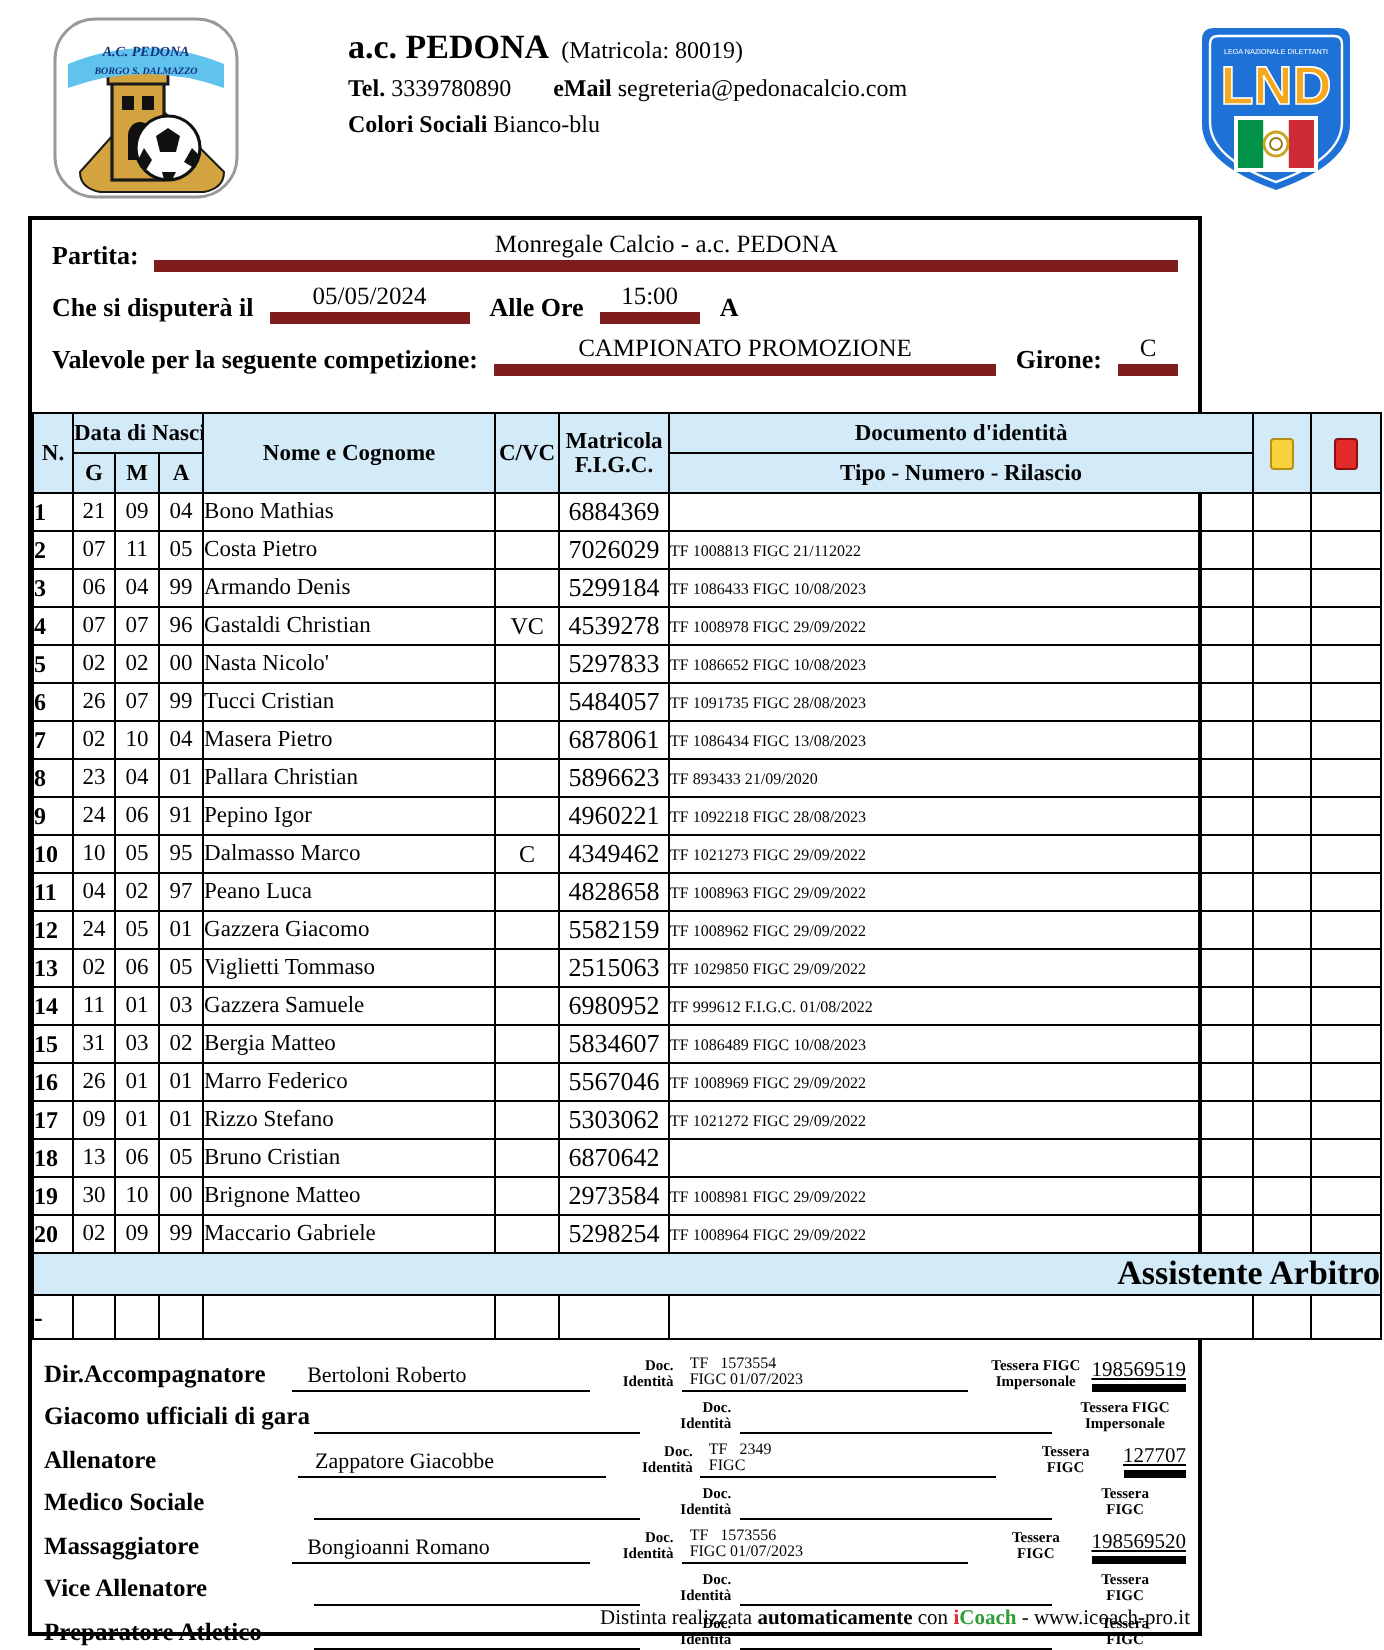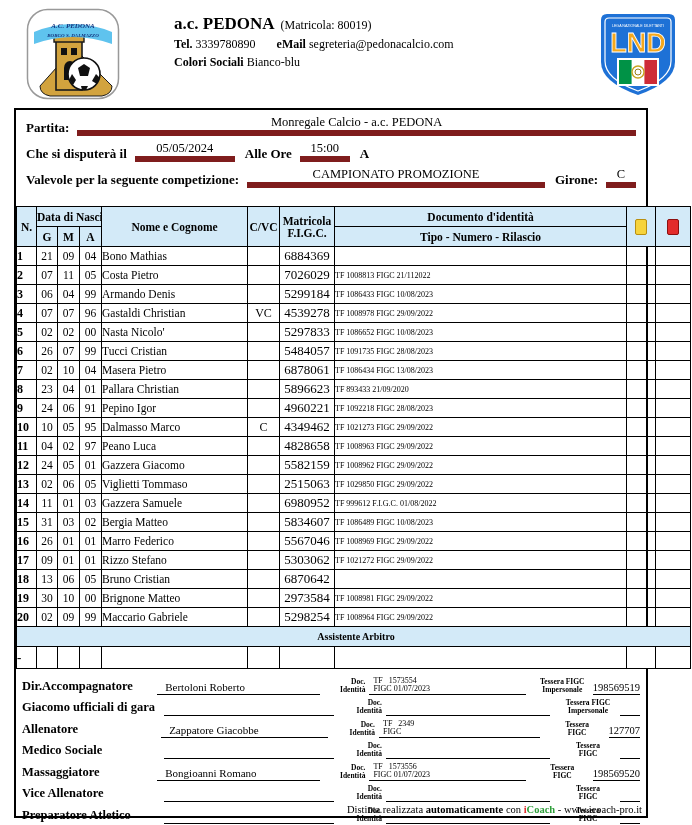--- a/index.html
+++ b/index.html
@@ -17,21 +17,21 @@
   .club-line1 { font-size:17px; }
   .club-name { font-weight:bold; font-size:17px; }
   .club-matricola { font-size:12px; margin-left:6px; }
   .club-line { font-size:12px; margin-top:3px; }
   .b { font-weight:bold; }
   .email-label { margin-left:18px; }
   .lnd-wrap { margin-left:auto; width:88px; height:92px; flex:0 0 auto; }
 
   
   .main-box {
-    position:absolute; left:14px; top:108px; width:634px; height:710px;
+    position:absolute; left:14px; top:108px; width:587px; height:710px;
     border:2px solid #000; background:#fff;
   }
 
   
   .match-section { padding:5px 10px 3px 10px; }
   .match-row { display:flex; align-items:flex-end; margin-bottom:5px; }
   .mlabel { font-weight:bold; font-size:13px; white-space:nowrap; margin-right:8px; }
   .mlabel.mid { margin-left:10px; }
   .uline {
     border-bottom:6px solid #7f1d1d; text-align:center;
@@ -56,41 +56,41 @@
   td.c-n   { font-weight:bold; font-size:12px; padding-left:3px; text-align:left; }
   td.c-gma { text-align:center; font-size:11.5px; }
   td.c-name{ padding-left:10px; font-size:11.5px; text-align:left; }
   td.c-cvc { text-align:center; font-size:12px; }
   td.c-mat { text-align:center; font-size:13px; }
   td.c-doc { font-size:8px; padding-left:5px; text-align:left; white-space:pre; }
   .card { width:12px; height:16px; border-radius:2px; margin:0 auto; }
   .card.yellow { background:var(--yellow_card); border:1px solid #b98f10; }
   .card.red    { background:var(--red_card);    border:1px solid #8d0f0f; }
   tr.band-row td {
-    background:var(--header_blue); font-weight:bold; font-size:10px;
-    padding-left:5px; height:20px; text-align:center;
+    background:var(--header_blue); font-weight:bold; font-size:17px;
+    padding-left:5px; height:20px; text-align:right;
   }
   tr.dash-row { height:22px; }
   tr.dash-row td { background:#fff; }
   td.dash-cell { font-weight:bold; font-size:13px; padding-left:3px; text-align:left; }
 
   
   .staff-section { padding:4px 6px 0 6px; }
   .staff-row { display:flex; align-items:flex-end; height:21.5px; }
   .staff-role { width:142px; font-weight:bold; font-size:12.5px; white-space:nowrap; padding-bottom:1px; }
   .staff-name { width:170px; margin-right:4px; border-bottom:1px solid #000;
                 font-size:11px; padding-left:8px; line-height:13px; white-space:nowrap; }
   .doc-label { width:48px; font-weight:bold; font-size:7.5px; line-height:8px;
                text-align:right; padding:0 4px 1px 0; white-space:pre-line; }
   .staff-doc { width:164px; margin-right:6px; border-bottom:1px solid #000;
                font-size:8px; line-height:8.5px; padding-left:4px; white-space:pre; }
   .tessera-label { width:64px; font-weight:bold; font-size:7.5px; line-height:8px;
                    text-align:center; padding-bottom:1px; white-space:pre-line; }
-  .staff-num { flex:1; border-bottom:1px solid #000000; font-size:10.5px;
-               line-height:12px; text-align:center; white-space:nowrap; }
+  .staff-num { flex:1; border-bottom:4px solid #000000; font-size:10.5px;
+               line-height:12px; text-align:center; white-space:nowrap;text-decoration:underline; }
 
   
   .box-footer {
     position:absolute; right:4px; bottom:1px; font-size:10.5px; white-space:nowrap;
   }
   .icoach-i { color:var(--icoach_i); font-weight:bold; }
   .icoach-coach { color:var(--icoach_coach); font-weight:bold; }
 </style>
 </head>
 <body>

